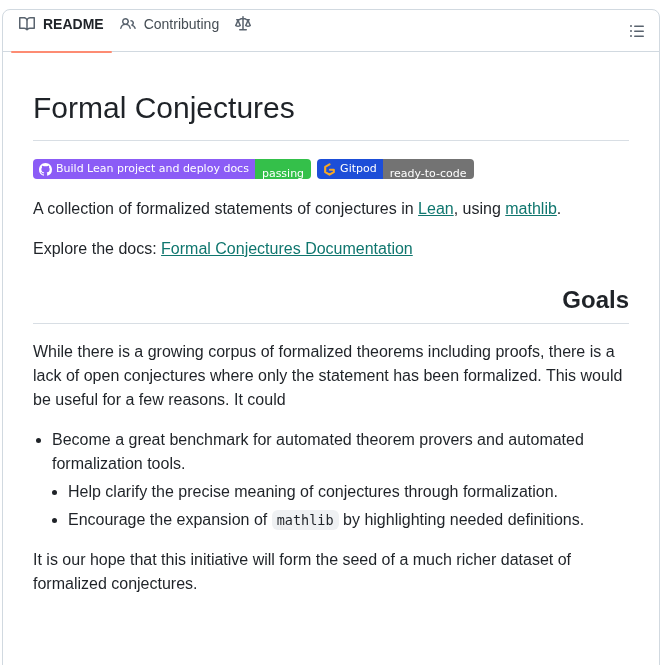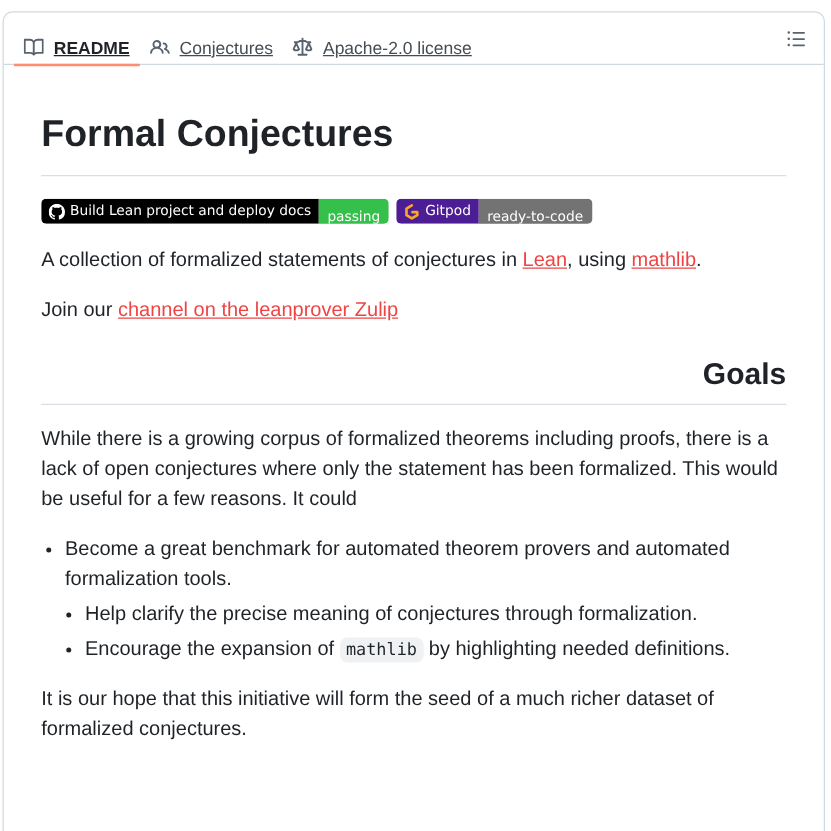--- a/index.html
+++ b/index.html
@@ -11,67 +11,66 @@
     position:absolute;left:2px;top:9px;width:658px;height:700px;
     border:1px solid #d1d9e0;border-radius:8px 8px 0 0;background:#fff;
     box-sizing:border-box;
   }
   
   .tabbar{
     display:flex;align-items:center;height:41px;padding:0 8px;
     border-bottom:1px solid #d1d9e0;
   }
   .tab{
-    position:relative;display:flex;align-items:flex-end;gap:8px;
+    position:relative;display:flex;align-items:flex-start;gap:8px;
     padding:0 8px;height:30px;font-size:14px;color:#454d54;cursor:pointer;
     white-space:nowrap;
-    text-decoration:underline;
   }
   .tab .ticon svg{display:block;fill:#59636e;}
   .tab.active{font-weight:bold;color:#1f2328;}
   .tab.active::after{
     content:"";position:absolute;left:0;right:0;bottom:-7px;height:2px;
     border-radius:2px;background:#fd8c73;
   }
   .outline-btn{
     margin-left:auto;background:none;border:none;padding:6px;cursor:pointer;
     display:flex;align-items:center;
   }
   .outline-btn svg{display:block;fill:#59636e;}
   
   .content{padding:36px 30px 0 30px;font-size:16px;line-height:24px;}
   .content h1{
-    margin:0 0 16px;font-size:30px;line-height:40px;font-weight:bold;
+    margin:0 0 16px;font-size:30px;line-height:40px;font-weight:normal;
     padding-bottom:12px;border-bottom:1px solid #d8dee4;
   }
   .content h2{
     margin:24px 0 16px;font-size:24px;line-height:30px;font-weight:bold;
     padding-bottom:8px;border-bottom:1px solid #d8dee4;text-align:right;
   }
   .content p{margin:0 0 16px;}
-  .content a{color:#ef4444;text-decoration:underline;cursor:pointer;}
+  .content a{color:#0f766e;text-decoration:underline;cursor:pointer;}
   .content ul{margin:0 0 16px;padding-left:19px;}
   .content li{line-height:24px;}
   .content li+li{margin-top:4px;margin-left:16px;}
   code{
     font-family:"DejaVu Sans Mono",monospace;font-size:13.5px;
     background:#eff1f3;padding:2px 5px;border-radius:6px;
   }
   
   .badges{display:flex;align-items:center;gap:6px;height:24px;}
   .badge{
     display:inline-flex;height:20px;border-radius:4px;overflow:hidden;
     font-family:"DejaVu Sans",sans-serif;font-size:11px;color:#fff !important;
     text-decoration:none !important;align-items:stretch;cursor:pointer;
   }
   .badge .bleft{display:flex;align-items:center;gap:4px;padding:0 6px;}
   .badge .bright{display:flex;align-items:center;padding:15px 7px;}
-  .badge-build .bleft{background:#000000;}
+  .badge-build .bleft{background:#8b5cf6;}
   .badge-build .bright{background:#34c04a;}
-  .badge-gitpod .bleft{background:#4c1d95;}
+  .badge-gitpod .bleft{background:#1d4ed8;}
   .badge-gitpod .bright{background:#737373;}
   .badge svg{display:block;}
 </style>
 </head>
 <body>
 
 <div class="card">
 
   <div class="tabbar">
     <div class="tab active">
@@ -81,29 +80,28 @@
           </svg>
       </span>
       <span>README</span>
     </div>
     <div class="tab">
       <span class="ticon">
         <svg width="16" height="16" viewBox="0 0 16 16">
             <path d="M2 5.5a3.5 3.5 0 1 1 5.898 2.549 5.508 5.508 0 0 1 3.034 4.084.75.75 0 1 1-1.482.235 4 4 0 0 0-7.9 0 .75.75 0 0 1-1.482-.236A5.507 5.507 0 0 1 3.102 8.05 3.493 3.493 0 0 1 2 5.5ZM11 4a3.001 3.001 0 0 1 2.22 5.018 5.01 5.01 0 0 1 2.56 3.012.749.749 0 0 1-.885.954.752.752 0 0 1-.549-.514 3.507 3.507 0 0 0-2.522-2.372.75.75 0 0 1-.574-.73v-.352a.75.75 0 0 1 .416-.672A1.5 1.5 0 0 0 11 5.5.75.75 0 0 1 11 4Zm-5.5-.5a2 2 0 1 0-.001 3.999A2 2 0 0 0 5.5 3.5Z"></path>
           </svg>
       </span>
-      <span>Conjectures</span>
+      <span>Contributing</span>
     </div>
     <div class="tab">
       <span class="ticon">
         <svg width="16" height="16" viewBox="0 0 16 16">
             <path d="M8.75.75V2h.985c.304 0 .603.08.867.231l1.29.736c.038.022.08.033.124.033h2.234a.75.75 0 0 1 0 1.5h-.427l2.111 4.692a.75.75 0 0 1-.154.838l-.53-.53.529.531-.001.002-.002.002-.006.006-.016.015-.045.04c-.21.176-.441.327-.686.45C14.556 10.78 13.88 11 13 11a4.498 4.498 0 0 1-2.023-.454 3.544 3.544 0 0 1-.686-.45l-.045-.04-.016-.015-.006-.006-.004-.004v-.001a.75.75 0 0 1-.154-.838L12.178 4.5h-.162c-.305 0-.604-.079-.868-.231l-1.29-.736a.245.245 0 0 0-.124-.033H8.75V13h2.5a.75.75 0 0 1 0 1.5h-6.5a.75.75 0 0 1 0-1.5h2.5V3.5h-.984a.245.245 0 0 0-.124.033l-1.289.737c-.265.15-.564.23-.869.23h-.162l2.112 4.692a.75.75 0 0 1-.154.838l-.53-.53.529.531-.001.002-.002.002-.006.006-.016.015-.045.04c-.21.176-.441.327-.686.45C4.556 10.78 3.88 11 3 11a4.498 4.498 0 0 1-2.023-.454 3.544 3.544 0 0 1-.686-.45l-.045-.04-.016-.015-.006-.006-.004-.004v-.001a.75.75 0 0 1-.154-.838L2.178 4.5H1.75a.75.75 0 0 1 0-1.5h2.234a.249.249 0 0 0 .125-.033l1.288-.737c.265-.15.564-.23.869-.23h.984V.75a.75.75 0 0 1 1.5 0Zm2.945 8.477c.285.135.718.273 1.305.273s1.02-.138 1.305-.273L13 6.327Zm-10 0c.285.135.718.273 1.305.273s1.02-.138 1.305-.273L3 6.327Z"></path>
           </svg>
       </span>
-      <span>Apache-2.0 license</span>
     </div>
     <button class="outline-btn">
       <span>
         <svg width="16" height="16" viewBox="0 0 16 16">
             <path d="M5.75 2.5h8.5a.75.75 0 0 1 0 1.5h-8.5a.75.75 0 0 1 0-1.5Zm0 5h8.5a.75.75 0 0 1 0 1.5h-8.5a.75.75 0 0 1 0-1.5Zm0 5h8.5a.75.75 0 0 1 0 1.5h-8.5a.75.75 0 0 1 0-1.5ZM2 14a1 1 0 1 1 0-2 1 1 0 0 1 0 2Zm1-6a1 1 0 1 1-2 0 1 1 0 0 1 2 0ZM2 4a1 1 0 1 1 0-2 1 1 0 0 1 0 2Z"></path>
           </svg>
       </span>
     </button>
   </div>
 
@@ -131,22 +129,22 @@
               </svg>
             </span>
             <span>Gitpod</span>
           </span>
           <span class="bright">ready-to-code</span>
         </a>
       </p>
 
     <p><span>A collection of formalized statements of conjectures in </span><a>Lean</a><span>, using </span><a>mathlib</a><span>.</span></p>
 
+    <p><span>Explore the docs: </span><a>Formal Conjectures Documentation</a></p>
 
-    <p><span>Join our </span><a>channel on the leanprover Zulip</a></p>
 
     <h2>Goals</h2>
 
     <p>While there is a growing corpus of formalized theorems including proofs, there is a lack of open conjectures where only the statement has been formalized. This would be useful for a few reasons. It could</p>
 
     <ul>
       <li>Become a great benchmark for automated theorem provers and automated formalization tools.</li>
       <li>Help clarify the precise meaning of conjectures through formalization.</li>
       <li><span>Encourage the expansion of </span><code>mathlib</code><span> by highlighting needed definitions.</span></li>
     </ul>

